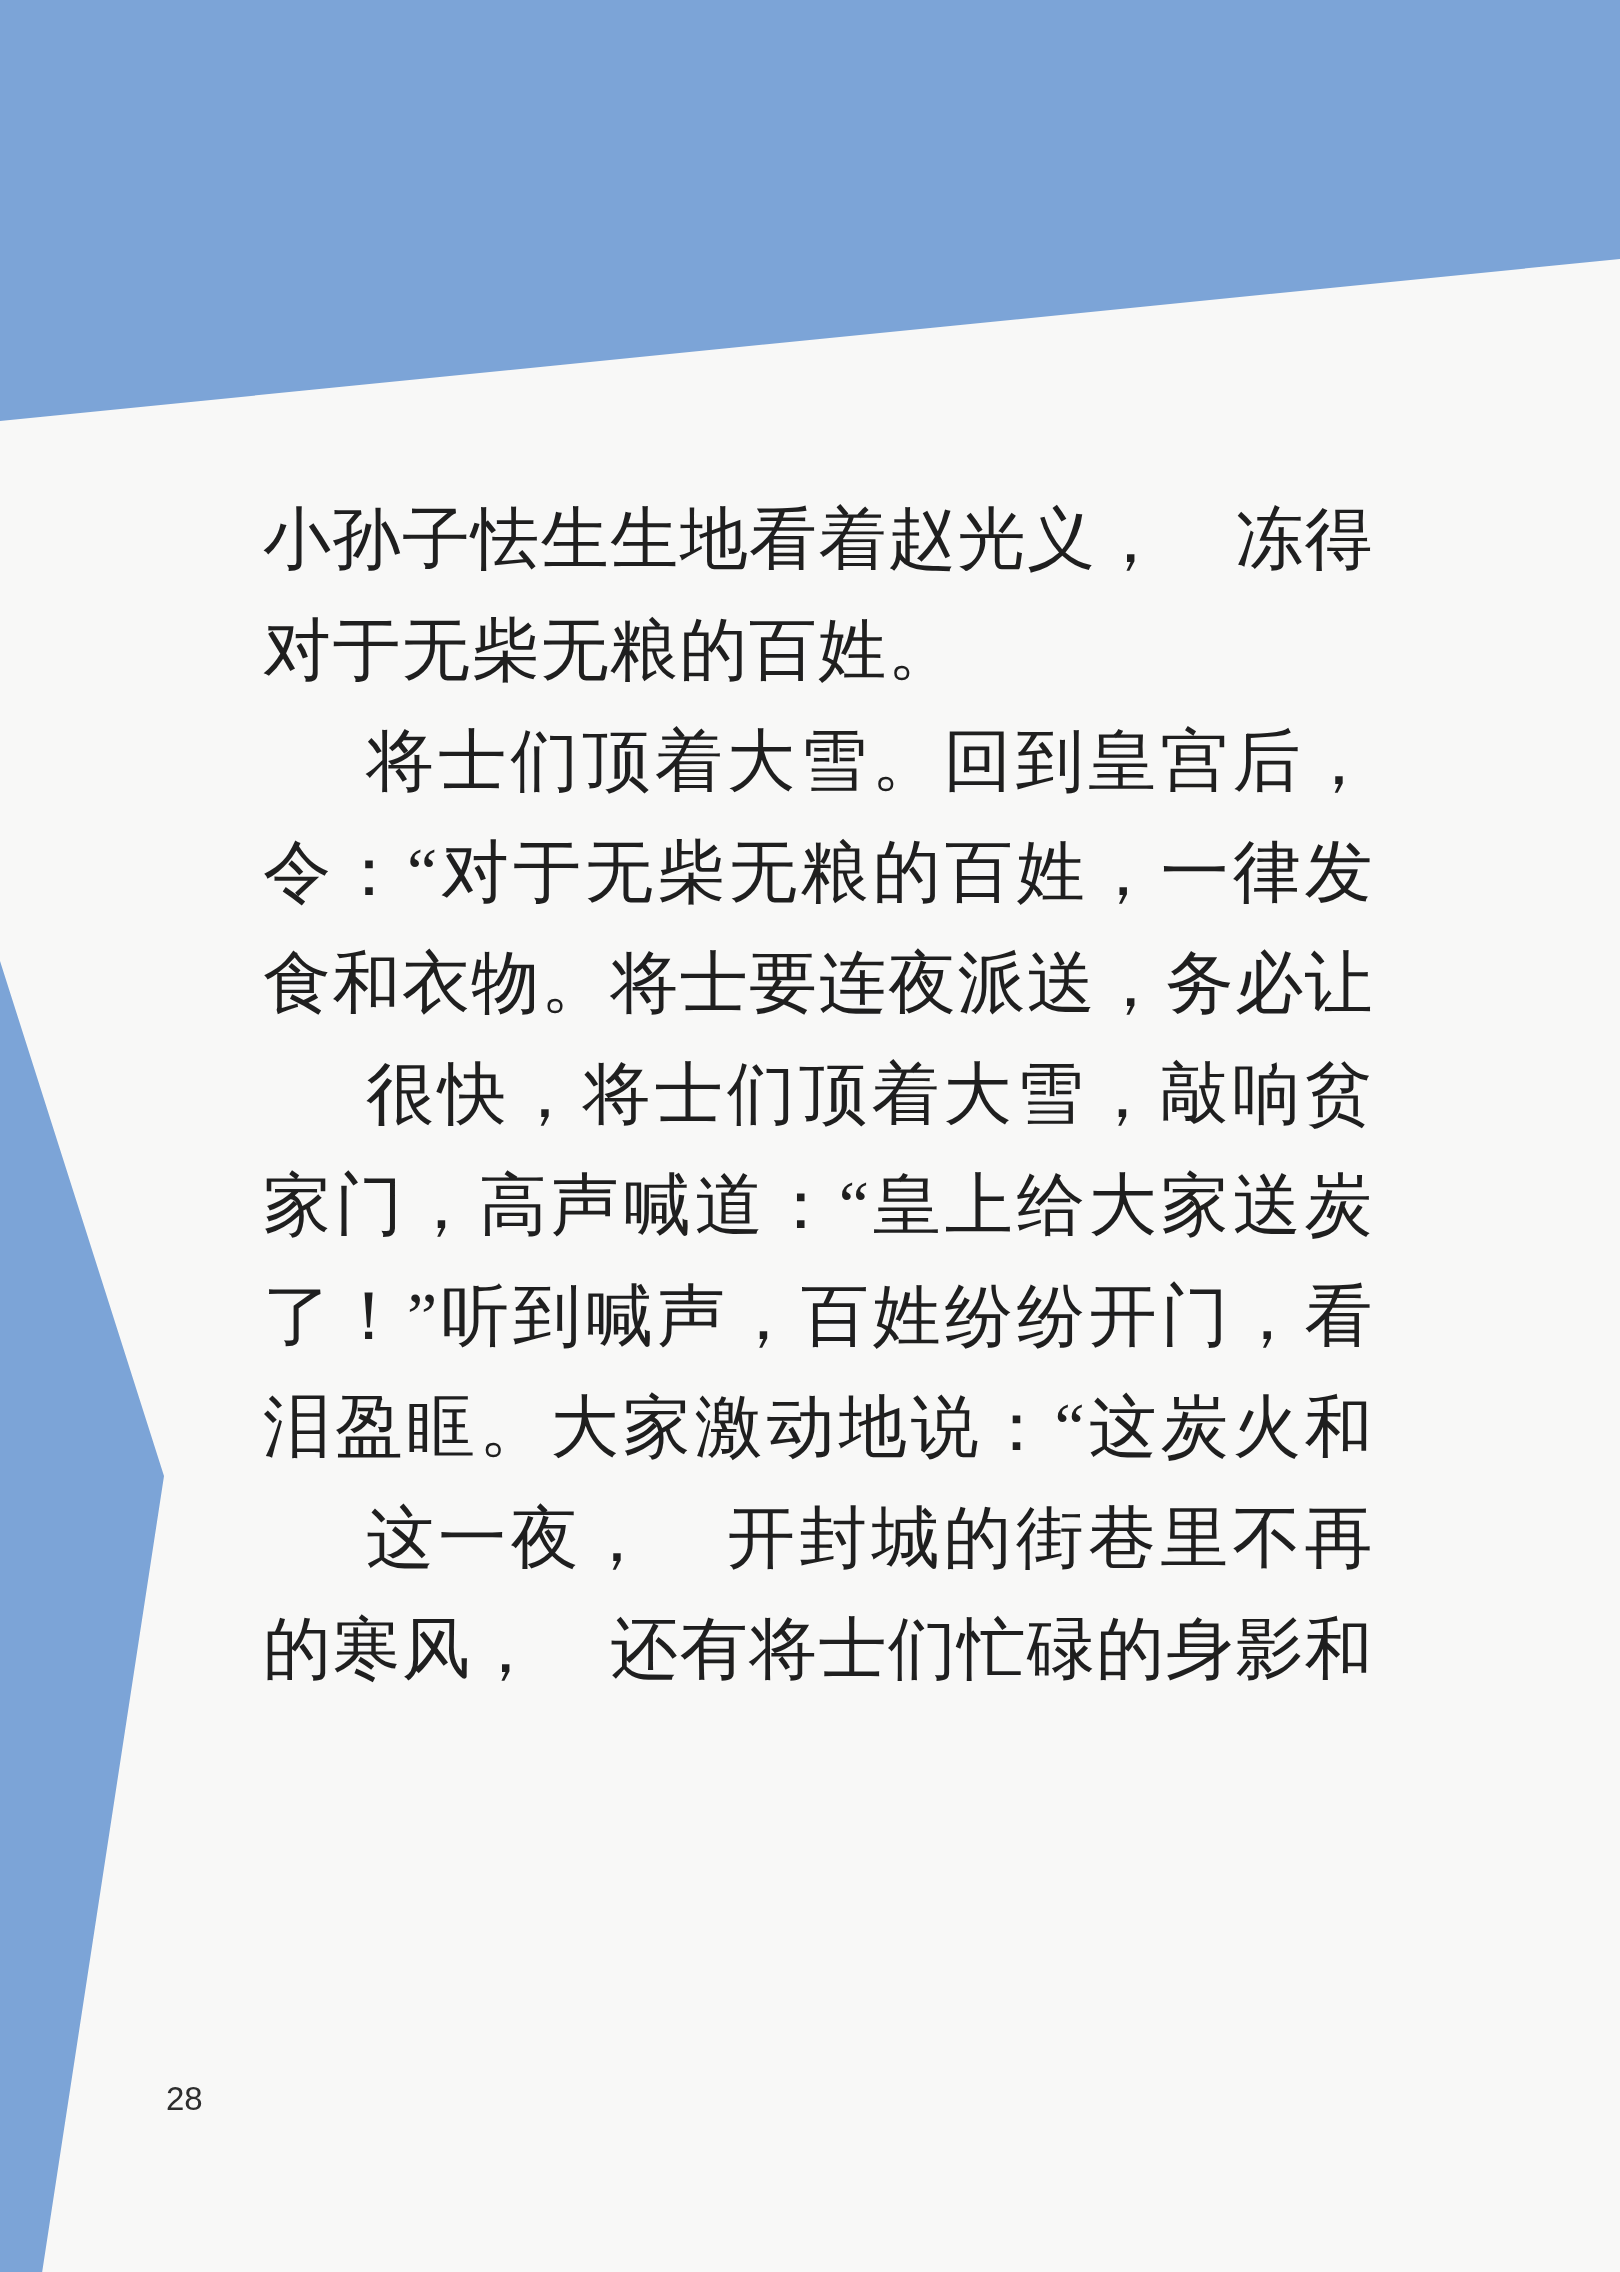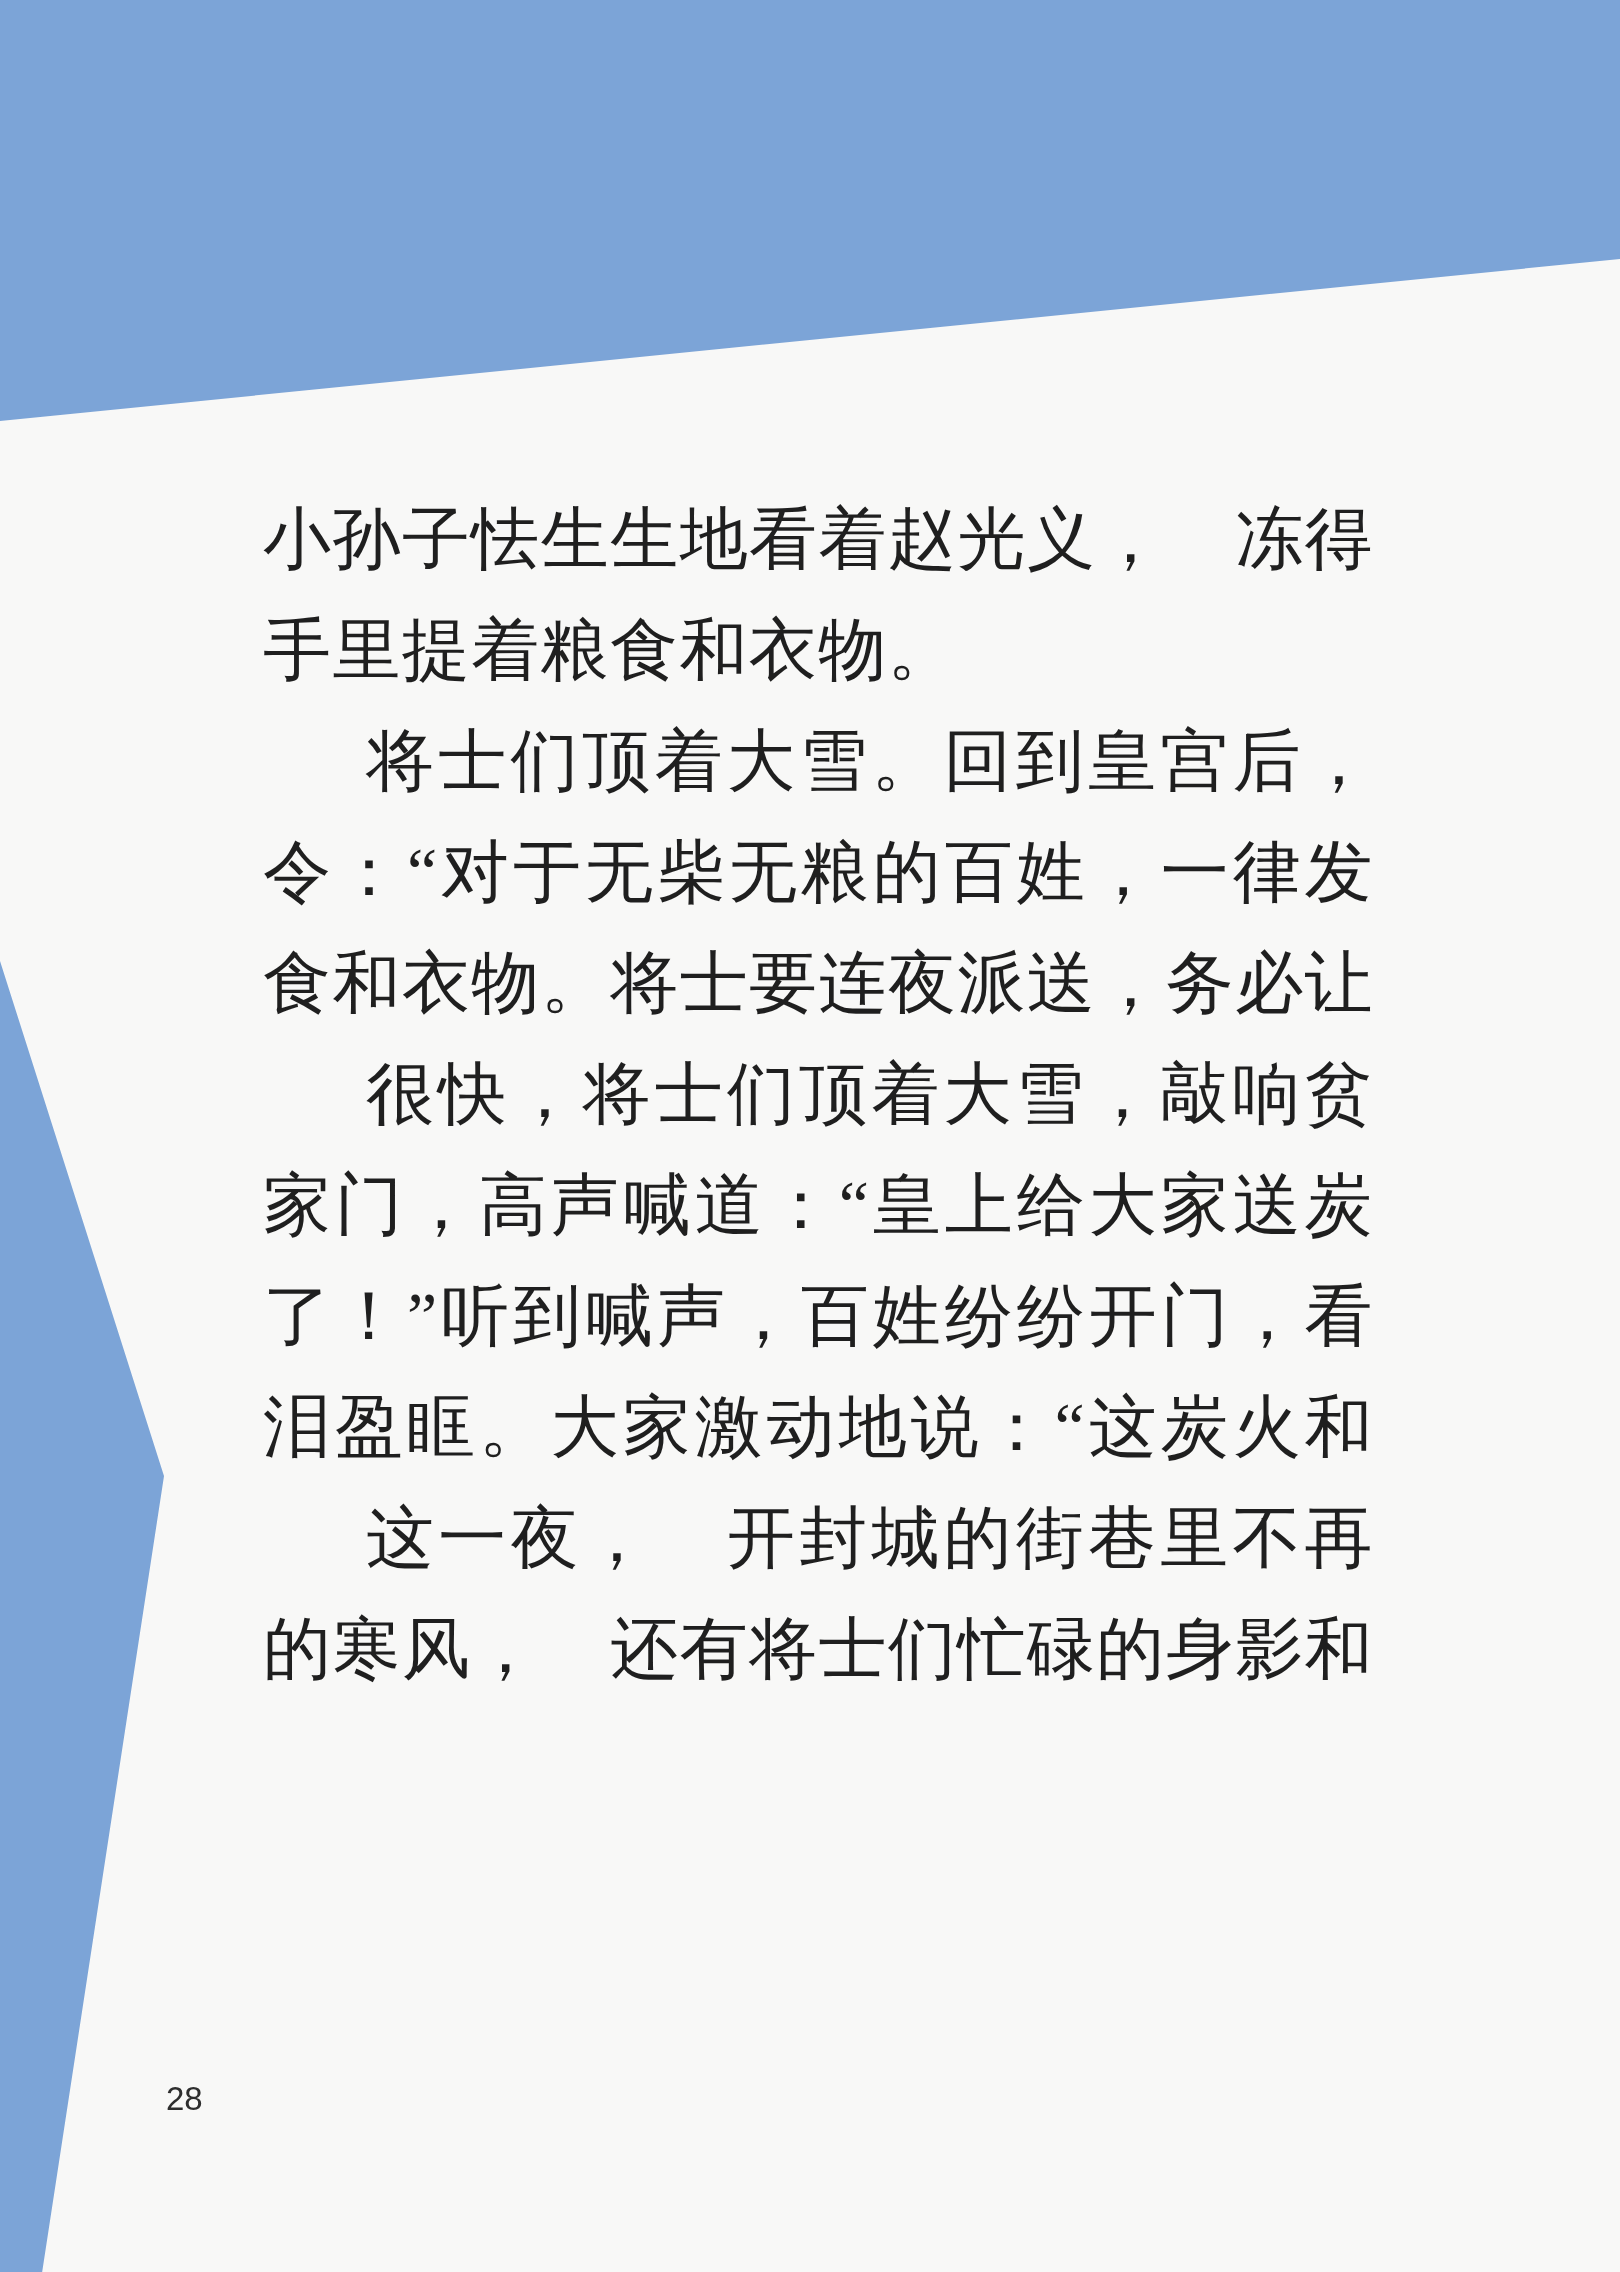--- a/index.html
+++ b/index.html
@@ -51,21 +51,21 @@
   }
 </style>
 </head>
 <body>
 
 <div class="bg"></div>
 <div class="paper"></div>
 
 <div class="text-block">
   <div class="line j">小孙子怯生生地看着赵光义，　冻得发紫的小</div>
-  <div class="line">手里提着粮食和衣物。</div>
+  <div class="line">对于无柴无粮的百姓。</div>
   <div class="line j indent">将士们顶着大雪。回到皇宫后，他立刻下</div>
   <div class="line j">令：“对于无柴无粮的百姓，一律发放木炭、粮</div>
   <div class="line j">食和衣物。将士要连夜派送，务必让每户百姓</div>
   <div class="line j indent">很快，将士们顶着大雪，敲响贫苦百姓的</div>
   <div class="line j">家门，高声喊道：“皇上给大家送炭火、送粮食</div>
   <div class="line j">了！”听到喊声，百姓纷纷开门，看到将士们肩</div>
   <div class="line j">泪盈眶。大家激动地说：“这炭火和粮食送来</div>
   <div class="line j indent">这一夜，　开封城的街巷里不再只有呼啸</div>
   <div class="line j">的寒风，　还有将士们忙碌的身影和百姓们感</div>
 </div>

